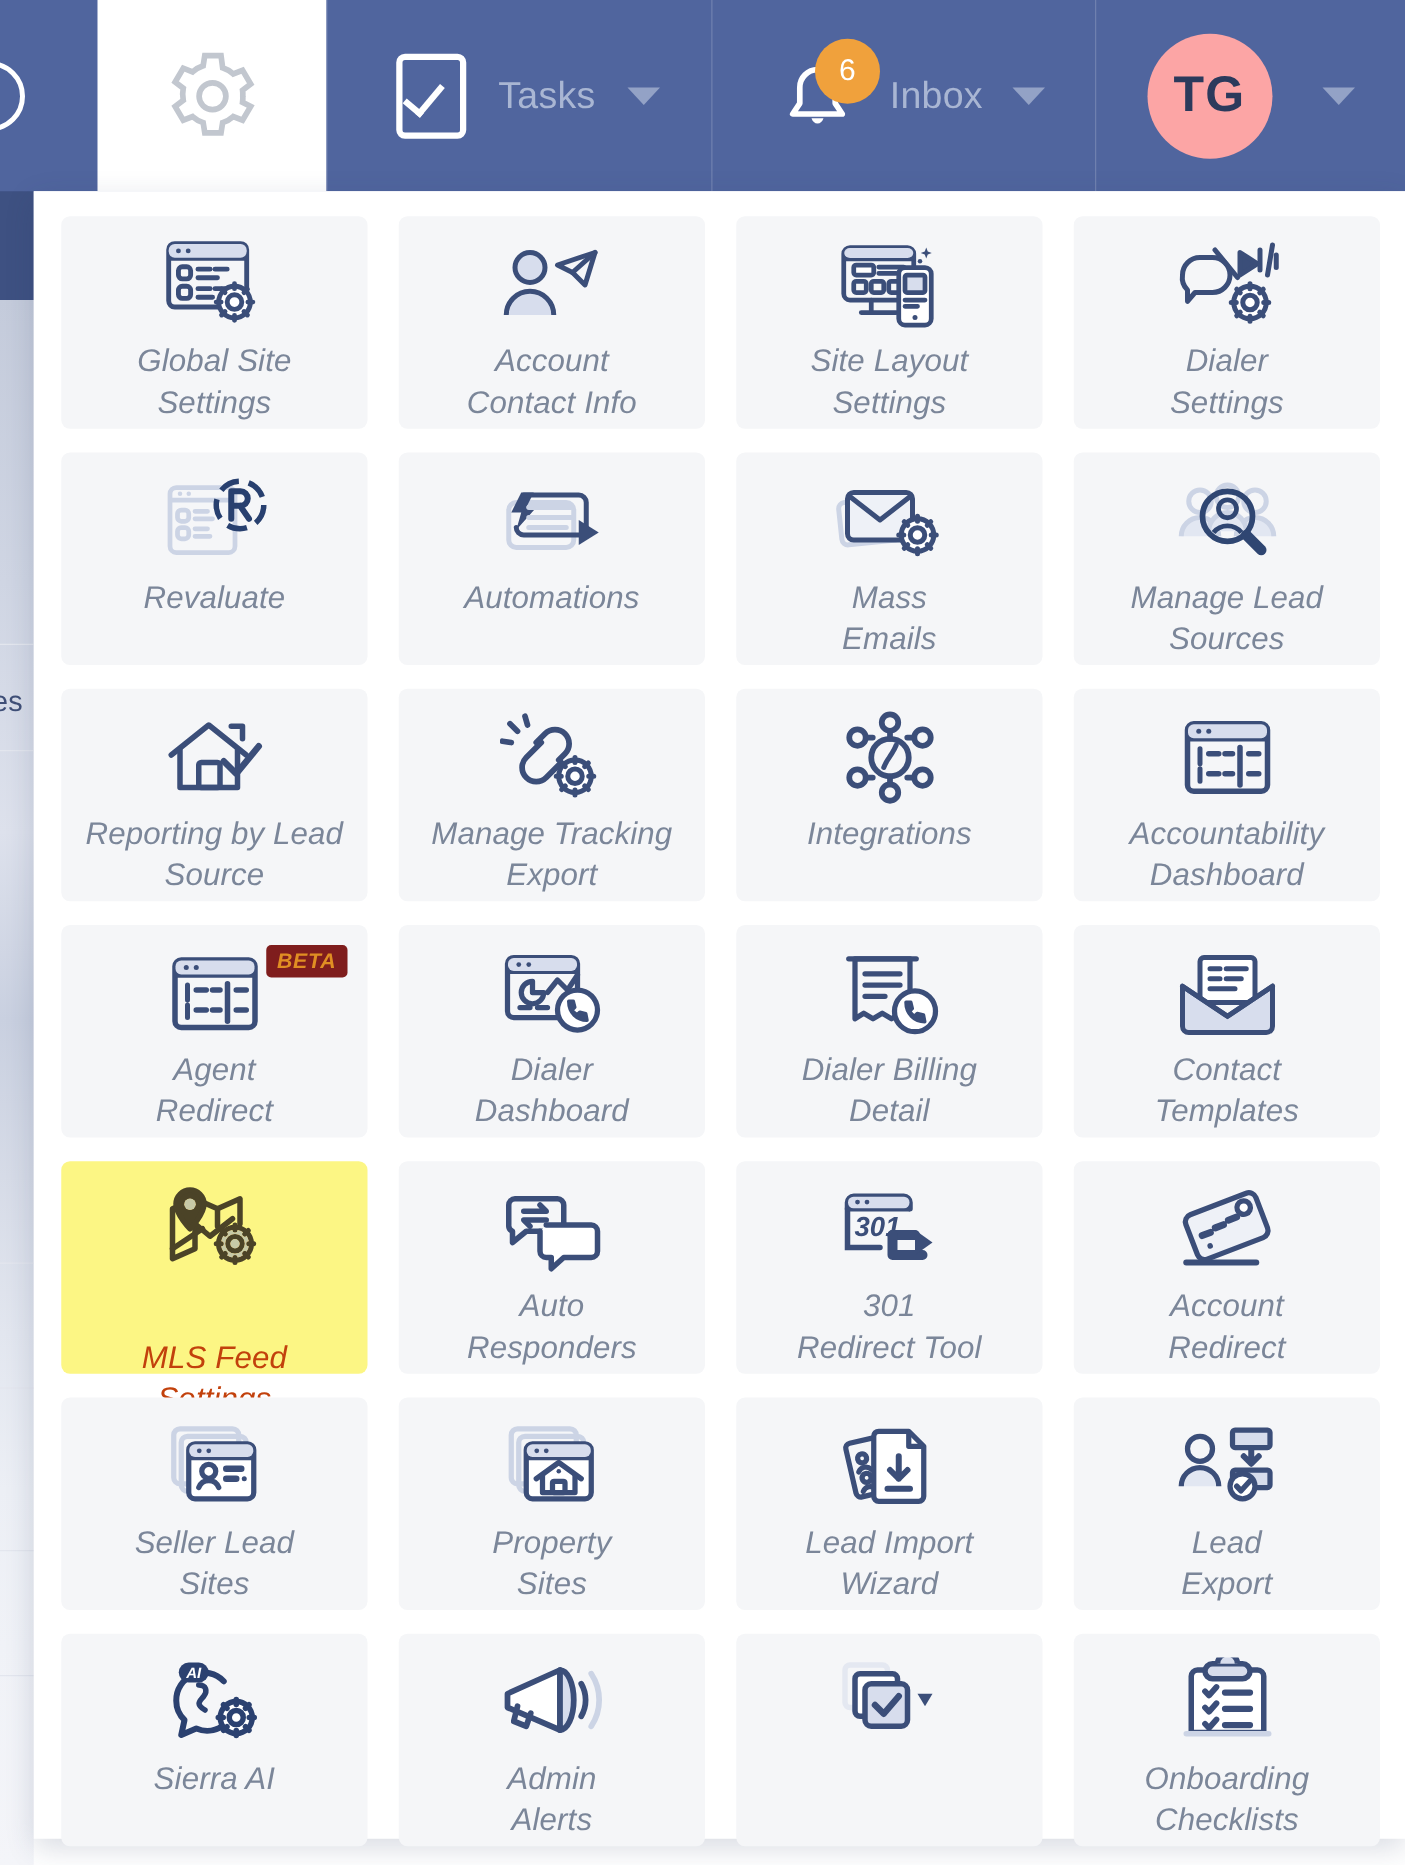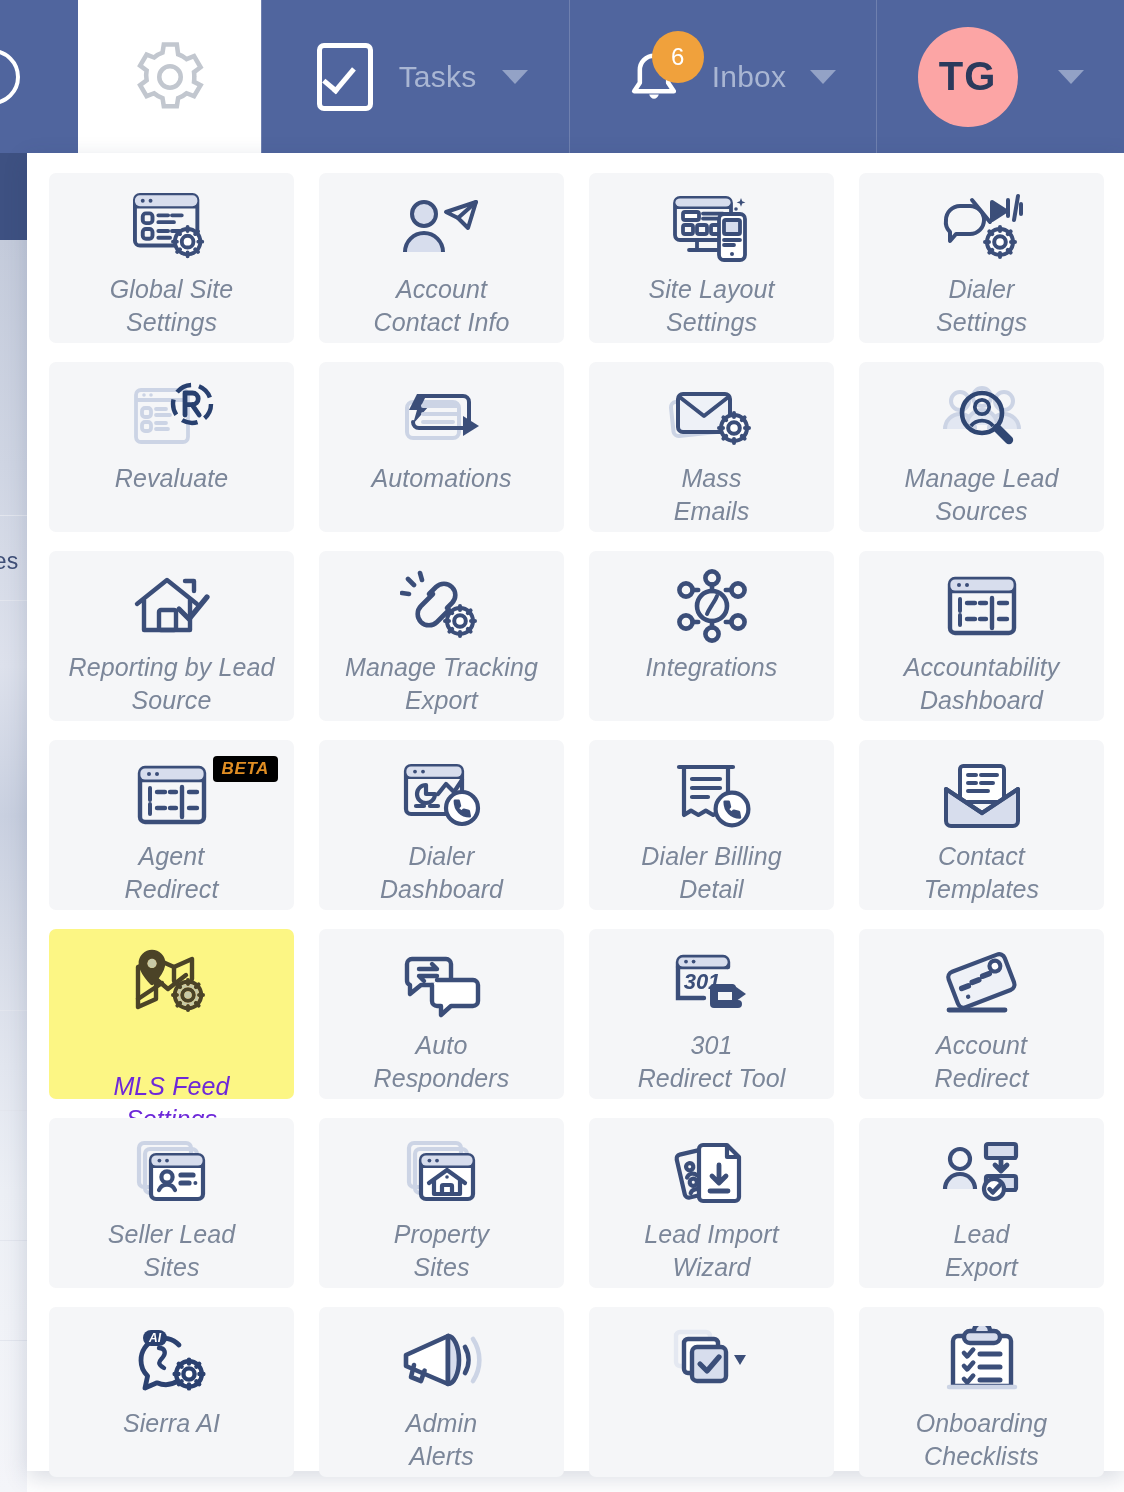--- a/index.html
+++ b/index.html
@@ -91,26 +91,26 @@
     padding-top:16px; cursor:pointer; overflow:visible;
   }
   .card.highlight { background:#fcf684; }
   .card-icon {
     height:78px; display:flex; align-items:center; justify-content:center; margin-bottom:6px;
   }
   .card-label {
     font-size:25px; line-height:33px; color:#7b8699; text-align:center;
     letter-spacing:0.1px; padding:0 6px;
   }
-  .card.highlight .card-label { color:#6d28d9;margin-top:47px; }
+  .card.highlight .card-label { color:#c2410c;margin-top:47px; }
   .card.highlight .card-icon svg { filter: saturate(0) sepia(1) hue-rotate(5deg) brightness(0.72) contrast(1.25); opacity:0.92; }
 
   .beta-badge {
     position:absolute; right:16px; top:16px;
-    background:#000000; color:#e08e23; font-size:17px; font-weight:bold;
+    background:#7f1d1d; color:#e08e23; font-size:17px; font-weight:bold;
     padding:3px 9px; border-radius:4px; letter-spacing:0.6px;
   }
 </style>
 </head>
 <body>
 
 <div id="root">
 
   <div class="bg-page">
     <div class="bg-leftnav-block"></div>

